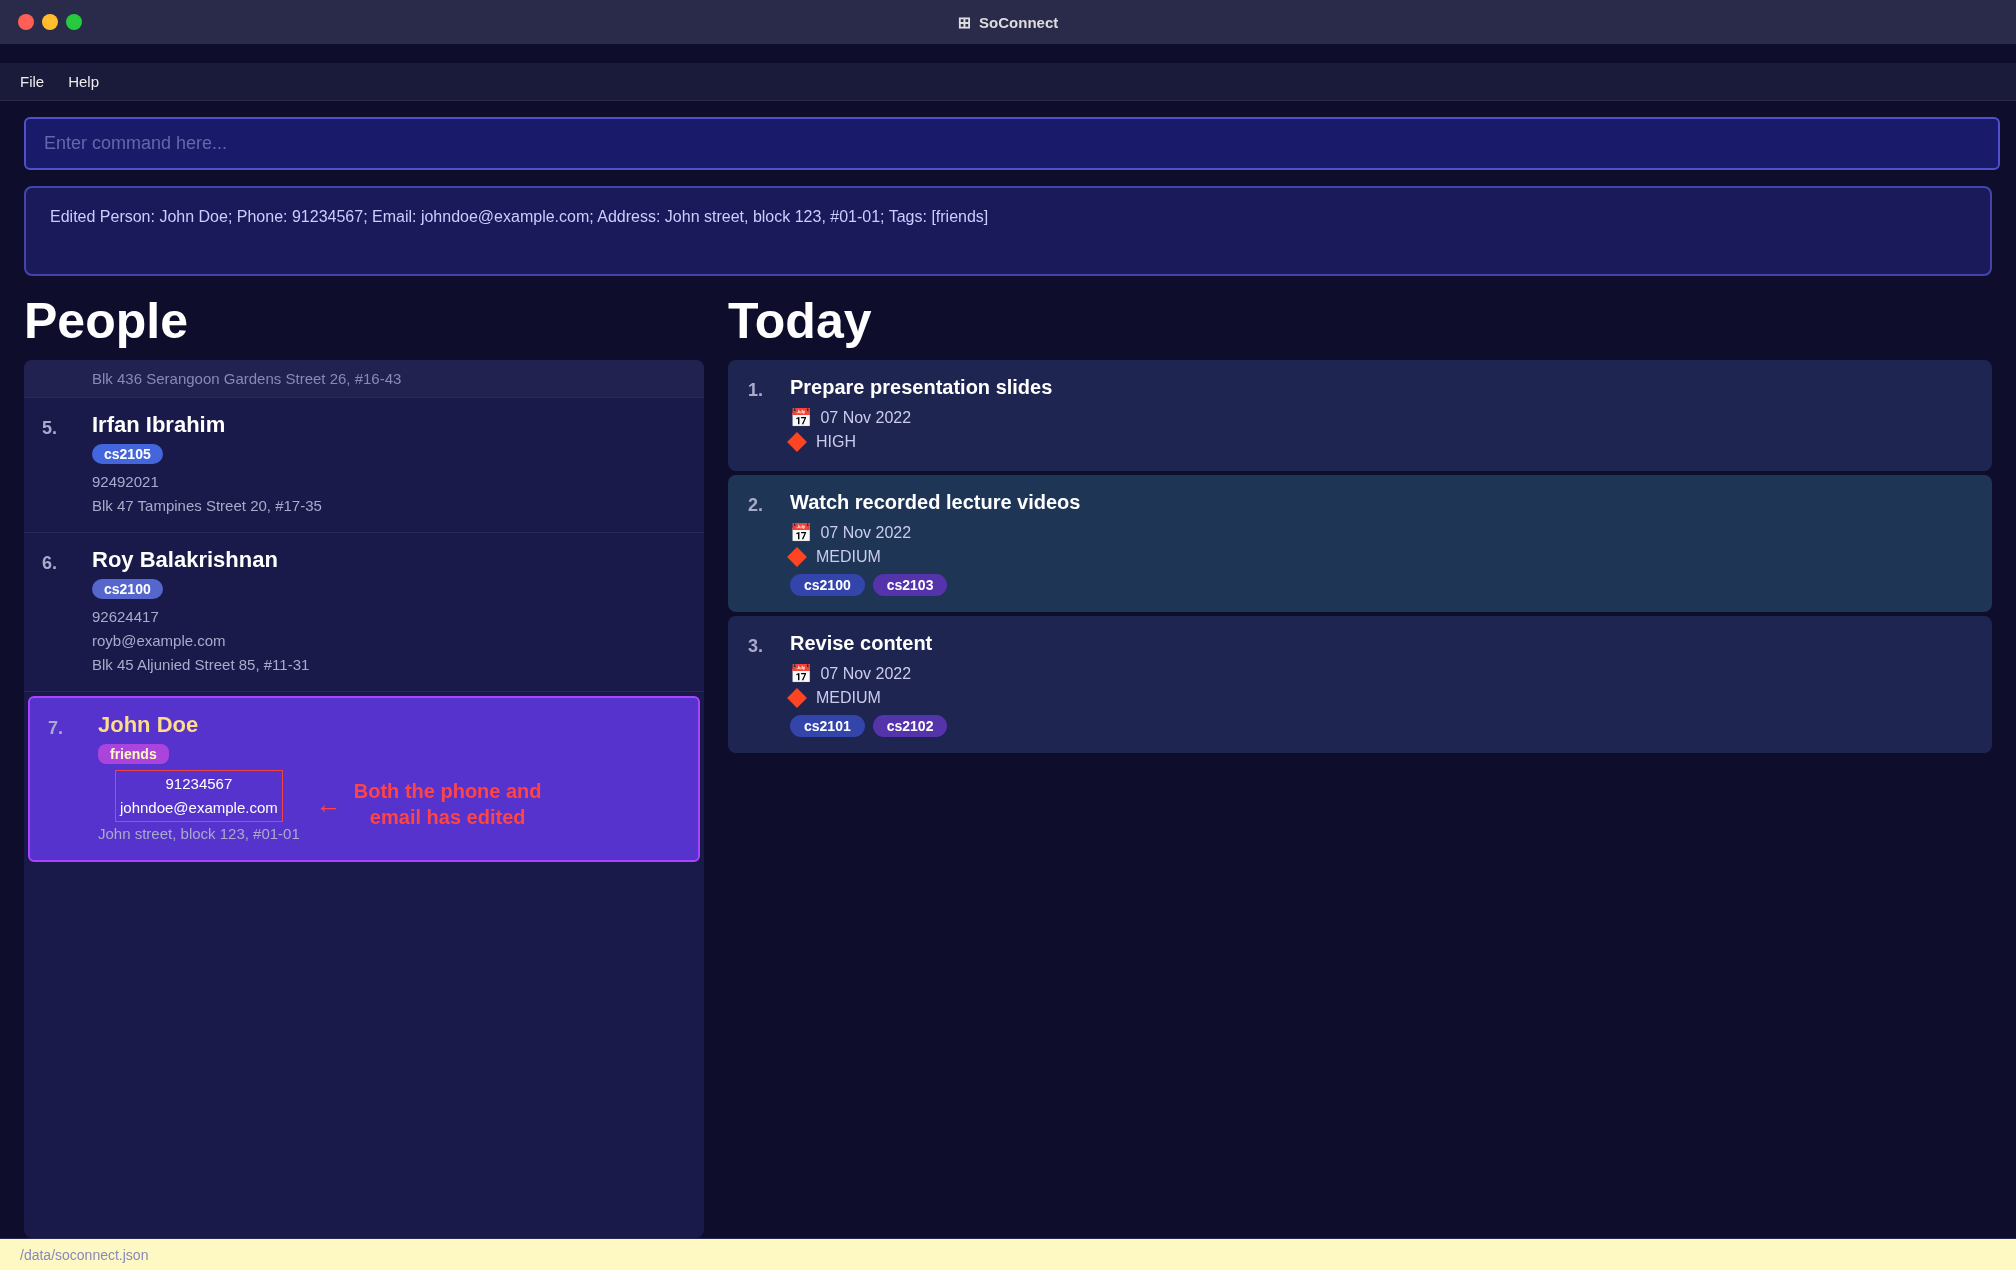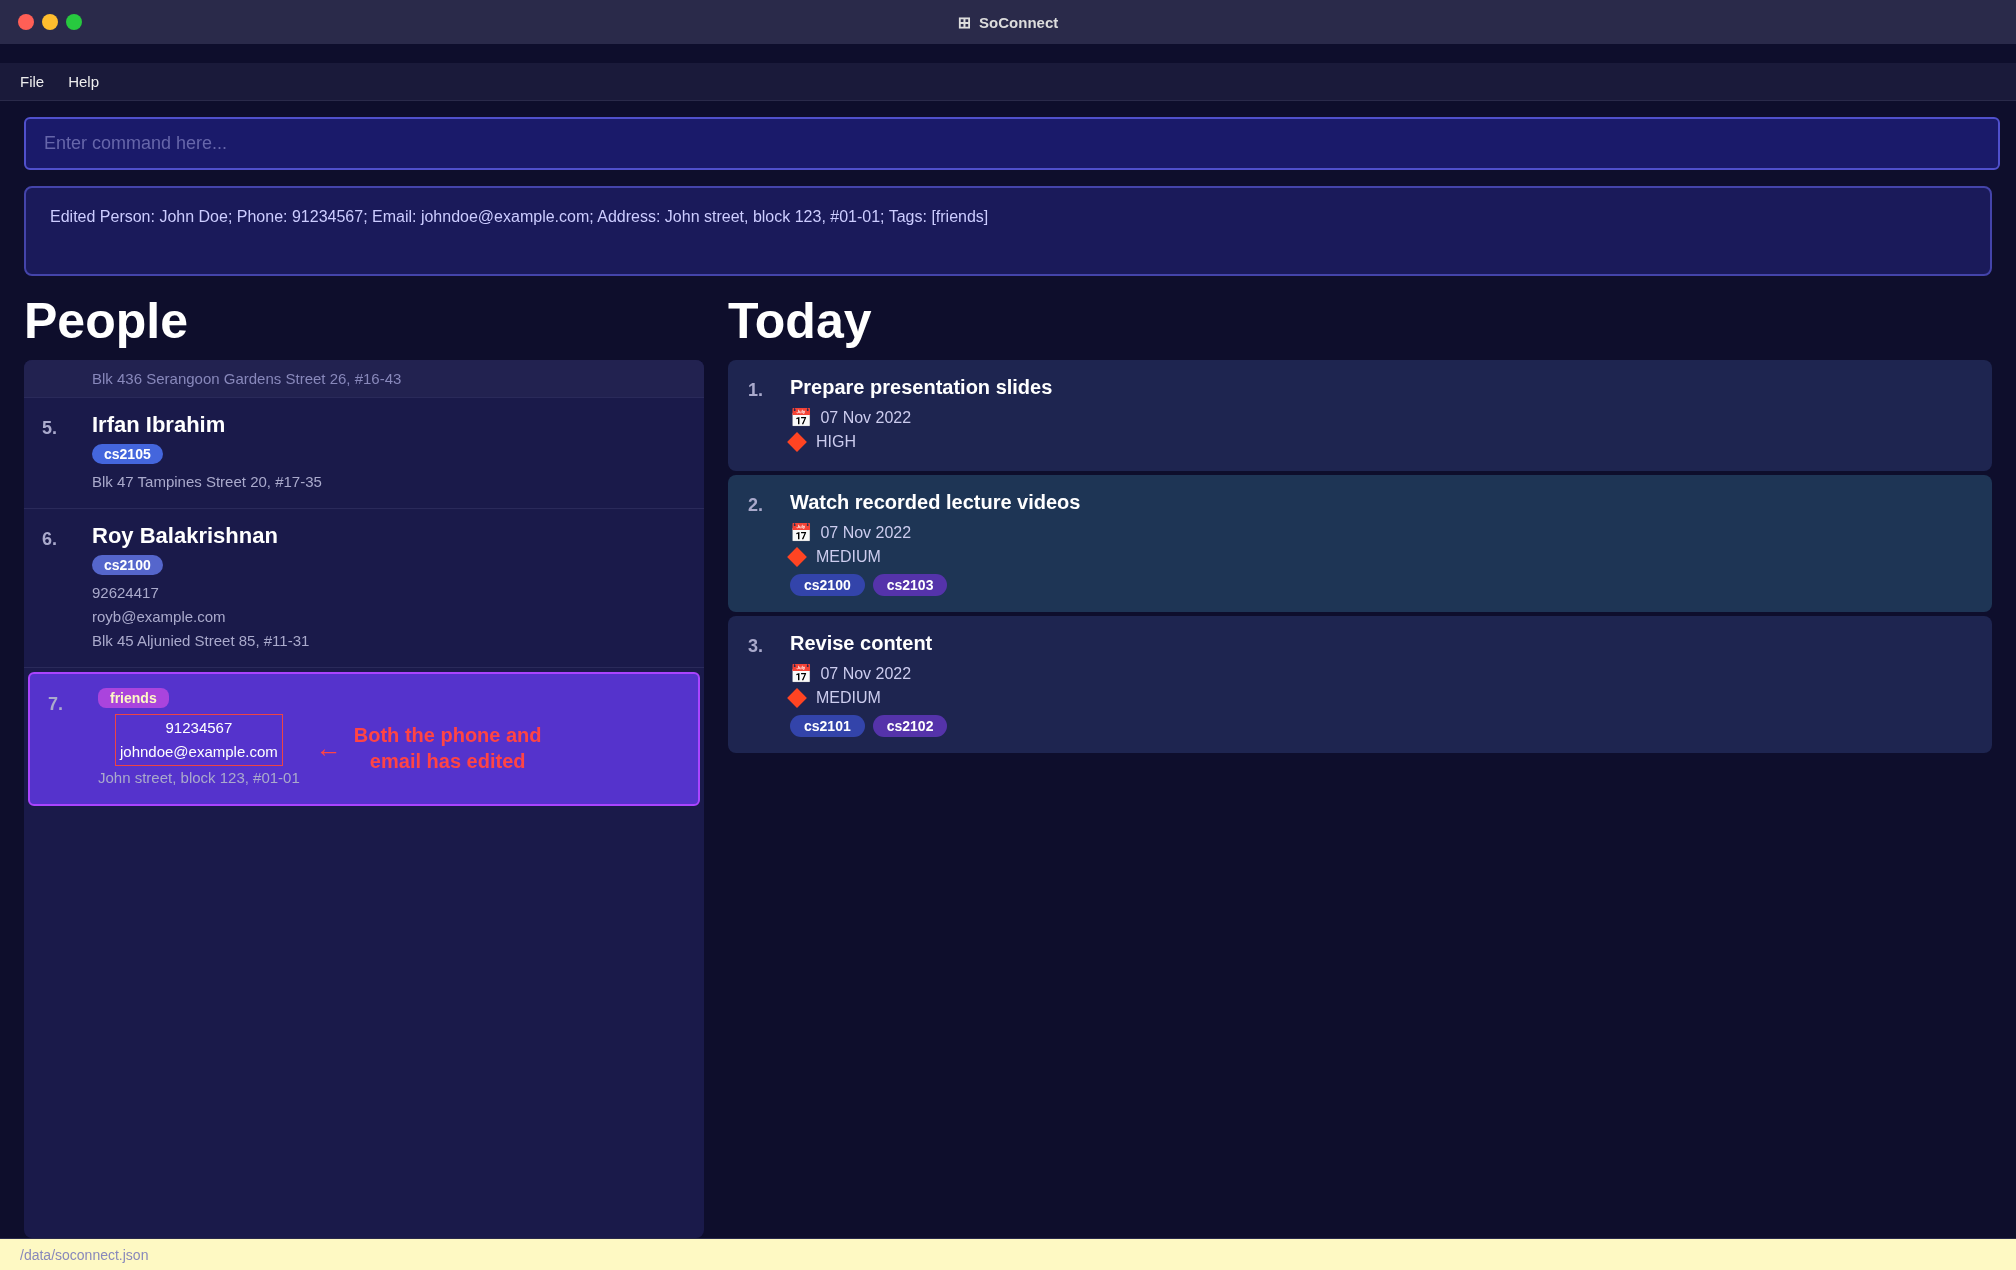--- a/index.html
+++ b/index.html
@@ -317,38 +317,40 @@
 
       <div class="partial-row">
         <span>Blk 436 Serangoon Gardens Street 26, #16-43</span>
       </div>
 
       <div class="person-item">
         <div class="person-number">5.</div>
         <div class="person-info">
           <div class="person-name">Irfan Ibrahim</div>
           <div><span class="tag tag-cs2105">cs2105</span></div>
+          <div class="person-detail">92492021</div>
           <div class="person-detail">Blk 47 Tampines Street 20, #17-35</div>
         </div>
       </div>
 
       <div class="person-item">
         <div class="person-number">6.</div>
         <div class="person-info">
           <div class="person-name">Roy Balakrishnan</div>
           <div><span class="tag tag-cs2100">cs2100</span></div>
           <div class="person-detail">92624417</div>
           <div class="person-detail">royb@example.com</div>
           <div class="person-detail">Blk 45 Aljunied Street 85, #11-31</div>
         </div>
       </div>
 
       <div class="person-item highlighted">
         <div class="person-number">7.</div>
         <div class="person-info">
+          <div class="person-name highlighted-name">John Doe</div>
           <div><span class="tag tag-friends">friends</span></div>
           <div style="display:flex; align-items:flex-start; gap:16px;text-align:center;">
             <div>
               <div style="border:1.5px solid #ee4444; display:inline-block; padding:1px 4px;">
                 <div class="person-detail" style="color:#fff;">91234567</div>
                 <div class="person-detail" style="color:#fff;">johndoe@example.com</div>
               </div>
               <div class="person-detail">John street, block 123, #01-01</div>
             </div>
             <div class="annotation-area">

